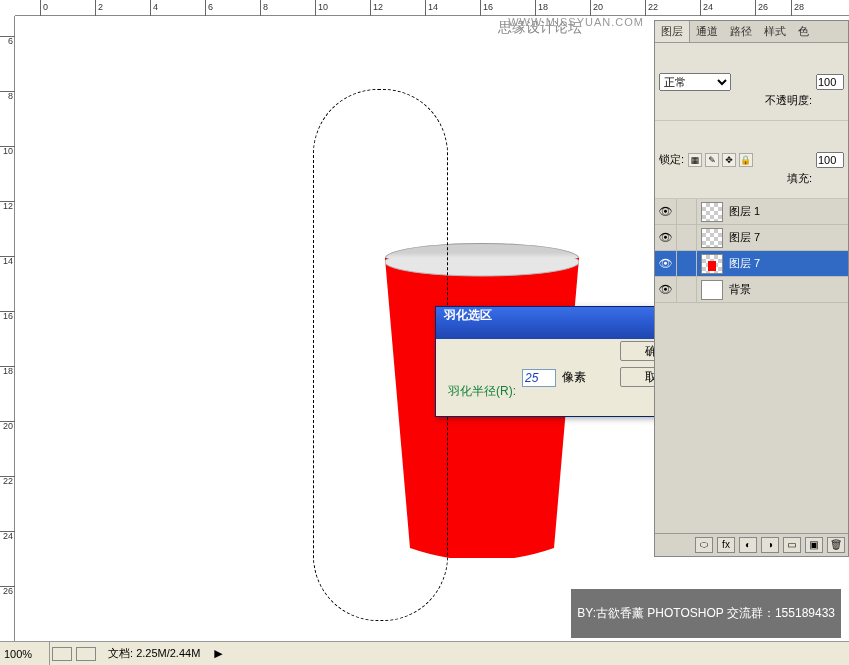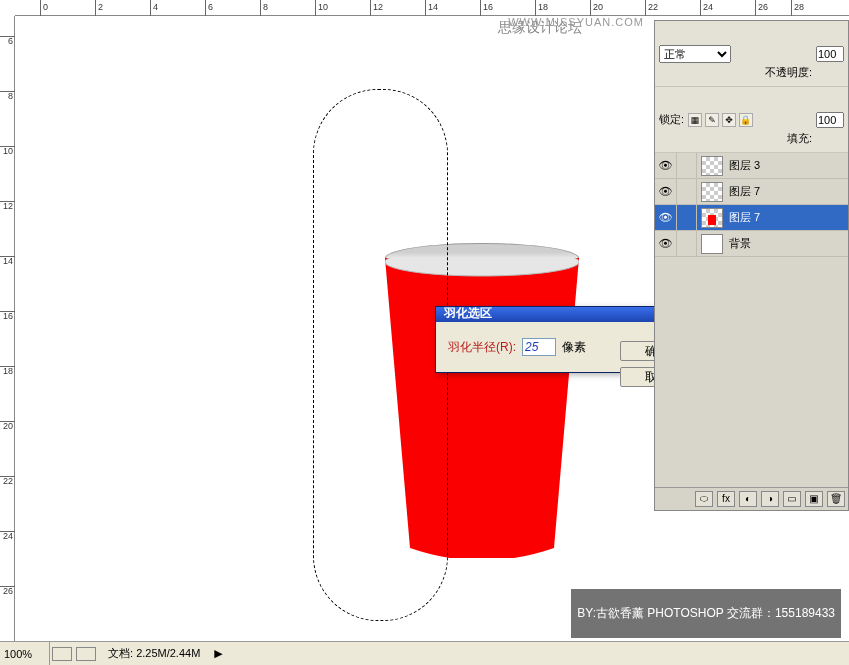--- a/index.html
+++ b/index.html
@@ -44,36 +44,36 @@
   border-radius: 65px;
 }
 
 
 .dialog {
   position: absolute; left: 435px; top: 306px; width: 270px;
   background: #ece9d8; border: 1px solid #0a246a;
   box-shadow: 2px 2px 6px rgba(0,0,0,.3);
 }
 .dialog-title {
-  height: 15px;
+  height: 32px;
   background: linear-gradient(180deg,#3a6ee6 0%, #2a59d0 50%, #1f46b0 100%);
   color: #fff; font-size: 12px; font-weight: bold;
-  display: flex; align-items: flex-end; justify-content: space-between;
+  display: flex; align-items: flex-start; justify-content: space-between;
   padding: 0 3px 0 8px;
 }
 .dialog-close {
   width: 18px; height: 16px; background: #e15b47; border: 1px solid #fff;
   color: #fff; font-size: 11px; line-height: 14px; text-align: center;
   border-radius: 2px;
 }
 .dialog-body {
   padding: 16px 10px 16px 12px; font-size: 12px;
   display: flex; align-items: center; gap: 6px;
 }
-.dialog-body label { color: #b91c1c; }
+.dialog-body label { color: #15803d; margin-top: 28px; }
 .dialog-body input {
   width: 34px; height: 18px; font-size: 12px; text-align: left;
   border: 1px solid #7b9ebd; padding: 0 2px; background: #fff; color: #1a3db9; font-style: italic;
 }
 .dialog-buttons { position: absolute; right: 10px; top: 34px; display: flex; flex-direction: column; gap: 6px; }
 .dialog-buttons button {
   width: 74px; height: 20px; font-size: 12px;
   background: #ece9d8; border: 1px solid #888; border-radius: 2px;
 }
 
@@ -82,21 +82,21 @@
   position: absolute; right: 0; top: 20px; width: 195px;
   background: #e4e1d6; border: 1px solid #888;
 }
 .panel-tabs {
   display: flex; font-size: 11px; color: #333;
   background: #d6d3c8; border-bottom: 1px solid #999;
 }
 .panel-tabs .tab { padding: 3px 6px; }
 .panel-tabs .tab.active { background: #e4e1d6; border-right: 1px solid #999; }
 .panel-row1, .panel-row2 {
-  display: flex; align-items: center; padding: 6px 4px; font-size: 11px;
+  display: flex; align-items: center; padding: 12px 4px; font-size: 11px;
   border-bottom: 1px solid #c8c5ba; gap: 4px;
 }
 .panel-row1 select { font-size: 11px; width: 72px; height: 18px; }
 .panel-row1 .opacity-lbl, .panel-row2 .fill-lbl { margin-left: auto; margin-top: 38px; }
 .panel-row1 input, .panel-row2 input { width: 28px; font-size: 11px; height: 16px; }
 .lock-icons { display: flex; gap: 3px; }
 .lock-icons span { width: 14px; height: 14px; border: 1px solid #aaa; background: #f0ede2; font-size: 9px; text-align: center; line-height: 12px; }
 
 .layer-list { background: #d8d5ca; }
 .layer-item {
@@ -266,20 +266,27 @@
   <div class="dialog-buttons">
     <button>确定</button>
     <button>取消</button>
   </div>
 </div>
 
 <div class="watermark-text">思缘设计论坛</div>
 <div class="watermark-top">WWW.MISSYUAN.COM</div>
 
 <div class="layers-panel">
+  <div class="panel-tabs">
+    <div class="tab active">图层</div>
+    <div class="tab">通道</div>
+    <div class="tab">路径</div>
+    <div class="tab">样式</div>
+    <div class="tab">色</div>
+  </div>
   <div class="panel-row1">
     <select>
       <option>正常</option>
     </select>
     <span class="opacity-lbl">不透明度:</span>
     <input type="text" value="100" style="">
   </div>
   <div class="panel-row2">
     <span>锁定:</span>
     <div class="lock-icons">
@@ -289,21 +296,21 @@
       <span>🔒</span>
     </div>
     <span class="fill-lbl">填充:</span>
     <input type="text" value="100" style="">
   </div>
   <div class="layer-list">
     <div class="layer-item">
       <div class="layer-vis">👁</div>
       <div class="layer-link"></div>
       <div class="layer-thumb"></div>
-      <div class="layer-name">图层 3</div>
+      <div class="layer-name">图层 1</div>
     </div>
     <div class="layer-item">
       <div class="layer-vis">👁</div>
       <div class="layer-link"></div>
       <div class="layer-thumb"></div>
       <div class="layer-name">图层 7</div>
     </div>
     <div class="layer-item selected">
       <div class="layer-vis">👁</div>
       <div class="layer-link"></div>

